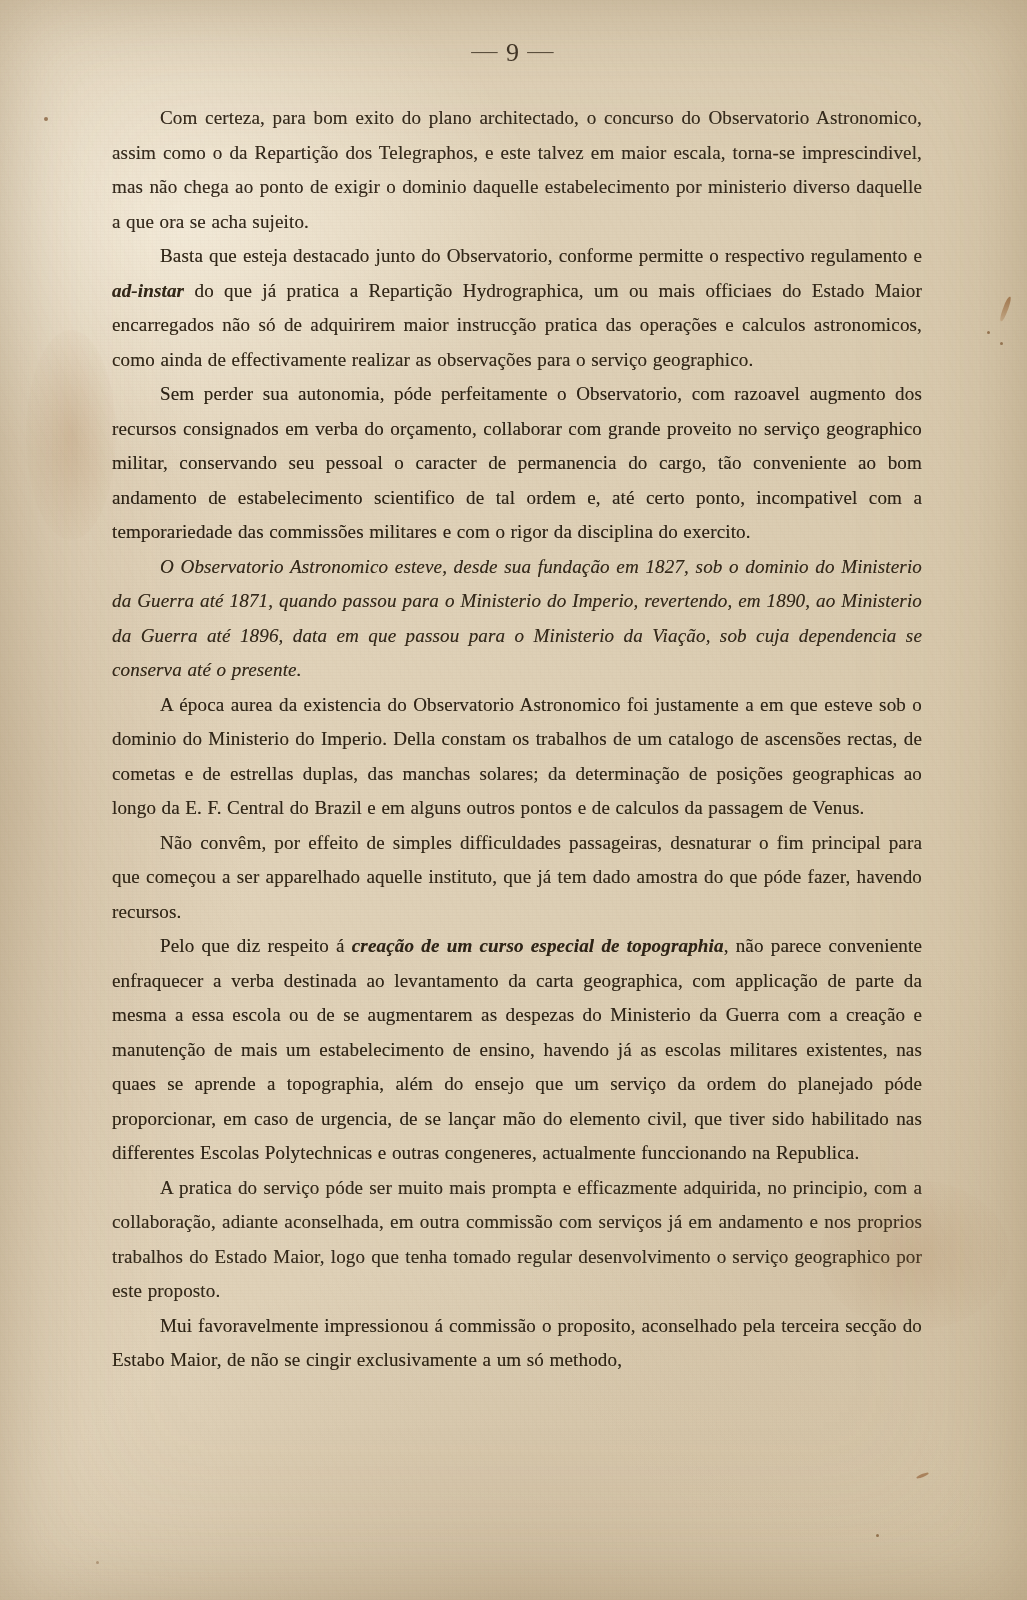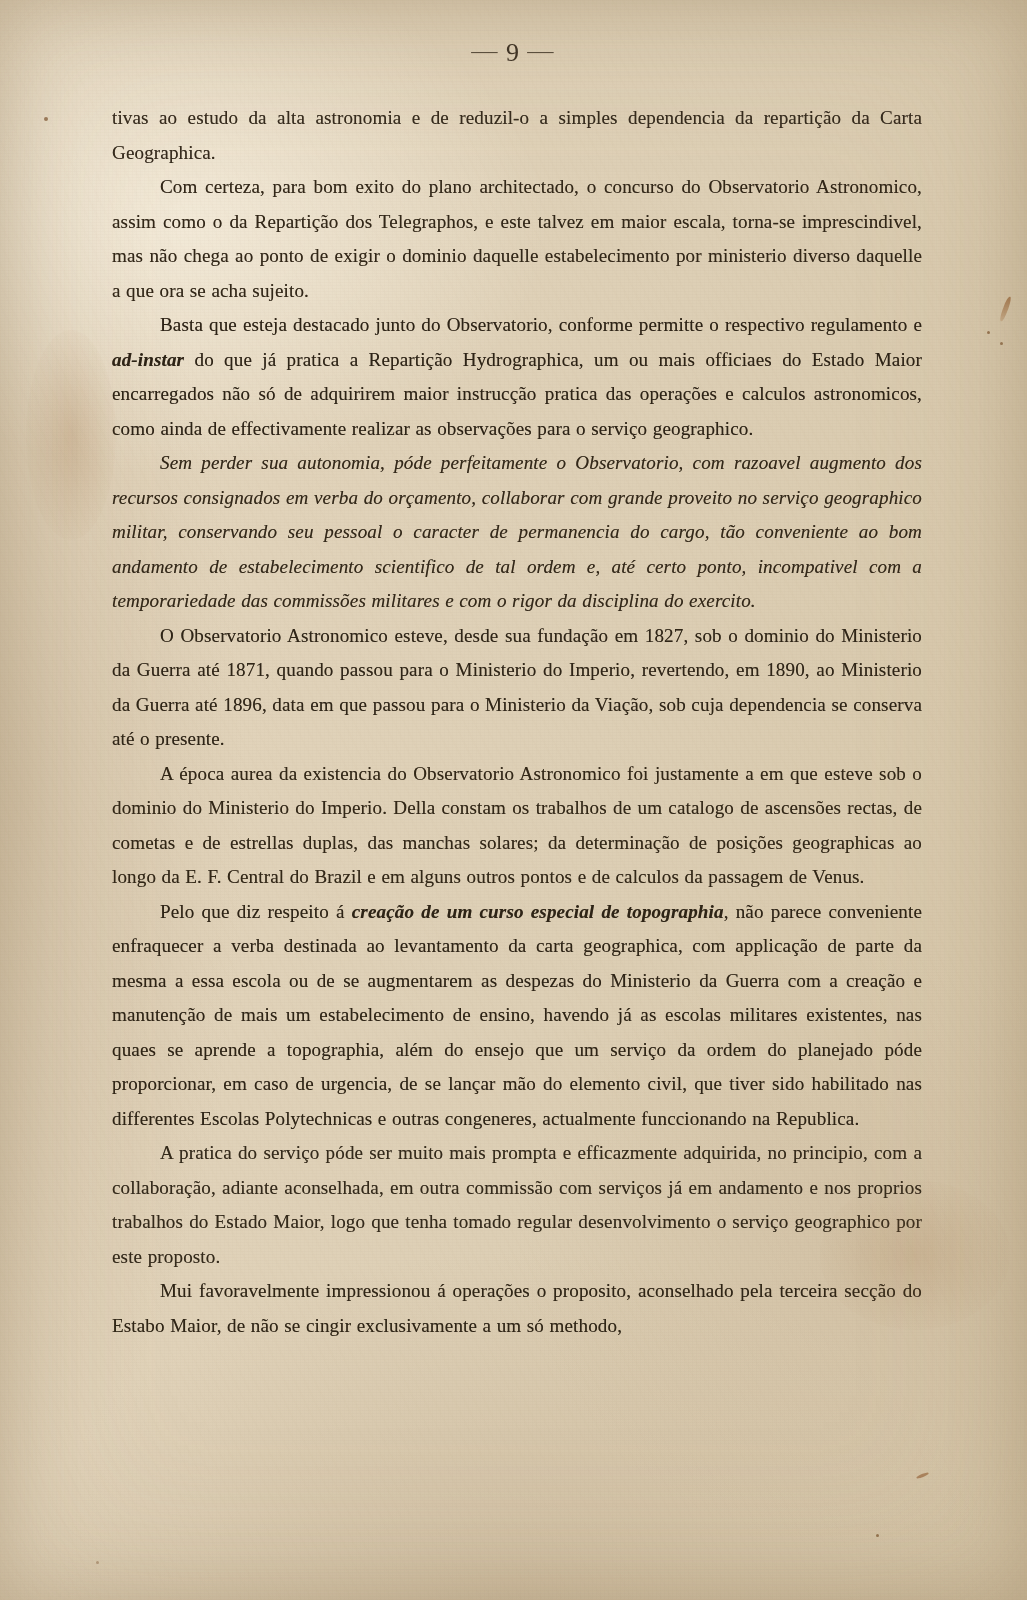--- a/index.html
+++ b/index.html
@@ -135,29 +135,29 @@
 </head>
 <body>
 
 <div id="page">
 
   <div class="folio">
     <span class="dash">—</span><span class="num">9</span><span class="dash">—</span>
   </div>
 
   <div id="textblock">
-      <p class="para noindent"><span>tivas ao estudo da alta astronomia e de reduzil-o a simples dependencia da repartição da Carta Geographica.</span></p>
       <p class="para"><span>Com certeza, para bom exito do plano architectado, o concurso do Observatorio Astronomico, assim como o da Repartição dos Telegraphos, e este talvez em maior escala, torna-se imprescindivel, mas não chega ao ponto de exigir o dominio daquelle estabelecimento por ministerio diverso daquelle a que ora se acha sujeito.</span></p>
       <p class="para"><span>Basta que esteja destacado junto do Observatorio, conforme permitte o respectivo regulamento e </span><i>ad-instar</i><span> do que já pratica a Repartição Hydrographica, um ou mais officiaes do Estado Maior encarregados não só de adquirirem maior instrucção pratica das operações e calculos astronomicos, como ainda de effectivamente realizar as observações para o serviço geographico.</span></p>
       <p class="para"><span>Sem perder sua autonomia, póde perfeitamente o Observatorio, com razoavel augmento dos recursos consignados em verba do orçamento, collaborar com grande proveito no serviço geographico militar, conservando seu pessoal o caracter de permanencia do cargo, tão conveniente ao bom andamento de estabelecimento scientifico de tal ordem e, até certo ponto, incompativel com a temporariedade das commissões militares e com o rigor da disciplina do exercito.</span></p>
       <p class="para"><span>O Observatorio Astronomico esteve, desde sua fundação em 1827, sob o dominio do Ministerio da Guerra até 1871, quando passou para o Ministerio do Imperio, revertendo, em 1890, ao Ministerio da Guerra até 1896, data em que passou para o Ministerio da Viação, sob cuja dependencia se conserva até o presente.</span></p>
       <p class="para"><span>A época aurea da existencia do Observatorio Astronomico foi justamente a em que esteve sob o dominio do Ministerio do Imperio. Della constam os trabalhos de um catalogo de ascensões rectas, de cometas e de estrellas duplas, das manchas solares; da determinação de posições geographicas ao longo da E. F. Central do Brazil e em alguns outros pontos e de calculos da passagem de Venus.</span></p>
+      <p class="para"><span>Não convêm, por effeito de simples difficuldades passageiras, desnaturar o fim principal para que começou a ser apparelhado aquelle instituto, que já tem dado amostra do que póde fazer, havendo recursos.</span></p>
       <p class="para"><span>Pelo que diz respeito á </span><i>creação de um curso especial de topographia</i><span>, não parece conveniente enfraquecer a verba destinada ao levantamento da carta geographica, com applicação de parte da mesma a essa escola ou de se augmentarem as despezas do Ministerio da Guerra com a creação e manutenção de mais um estabelecimento de ensino, havendo já as escolas militares existentes, nas quaes se aprende a topographia, além do ensejo que um serviço da ordem do planejado póde proporcionar, em caso de urgencia, de se lançar mão do elemento civil, que tiver sido habilitado nas differentes Escolas Polytechnicas e outras congeneres, actualmente funccionando na Republica.</span></p>
       <p class="para"><span>A pratica do serviço póde ser muito mais prompta e efficazmente adquirida, no principio, com a collaboração, adiante aconselhada, em outra commissão com serviços já em andamento e nos proprios trabalhos do Estado Maior, logo que tenha tomado regular desenvolvimento o serviço geographico por este proposto.</span></p>
-      <p class="para"><span>Mui favoravelmente impressionou á operações o proposito, aconselhado pela terceira secção do Estabo Maior, de não se cingir exclusivamente a um só methodo,</span></p>
+      <p class="para"><span>Mui favoravelmente impressionou á commissão o proposito, aconselhado pela terceira secção do Estabo Maior, de não se cingir exclusivamente a um só methodo,</span></p>
     </div>
 
   <div class="speck" style="left:44px; top:117px; width:4px; height:4px;"></div>
   <div class="speck" style="left:987px; top:331px; width:3px; height:3px;"></div>
   <div class="speck" style="left:1000px; top:342px; width:3px; height:3px;"></div>
   <div class="fleck" style="left:1003px; top:296px; width:5px; height:26px; transform:rotate(20deg); background:linear-gradient(160deg, rgba(148,92,46,0.78), rgba(170,118,70,0.30));"></div>
   <div class="fleck" style="left:916px; top:1474px; width:13px; height:3px; transform:rotate(-22deg);"></div>
   <div class="speck" style="left:876px; top:1534px; width:3px; height:3px;"></div>
   <div class="speck" style="left:96px; top:1561px; width:3px; height:3px; opacity:0.6;"></div>
   <div class="stain" style="left:26px; top:330px; width:90px; height:210px; opacity:0.55;"></div>

